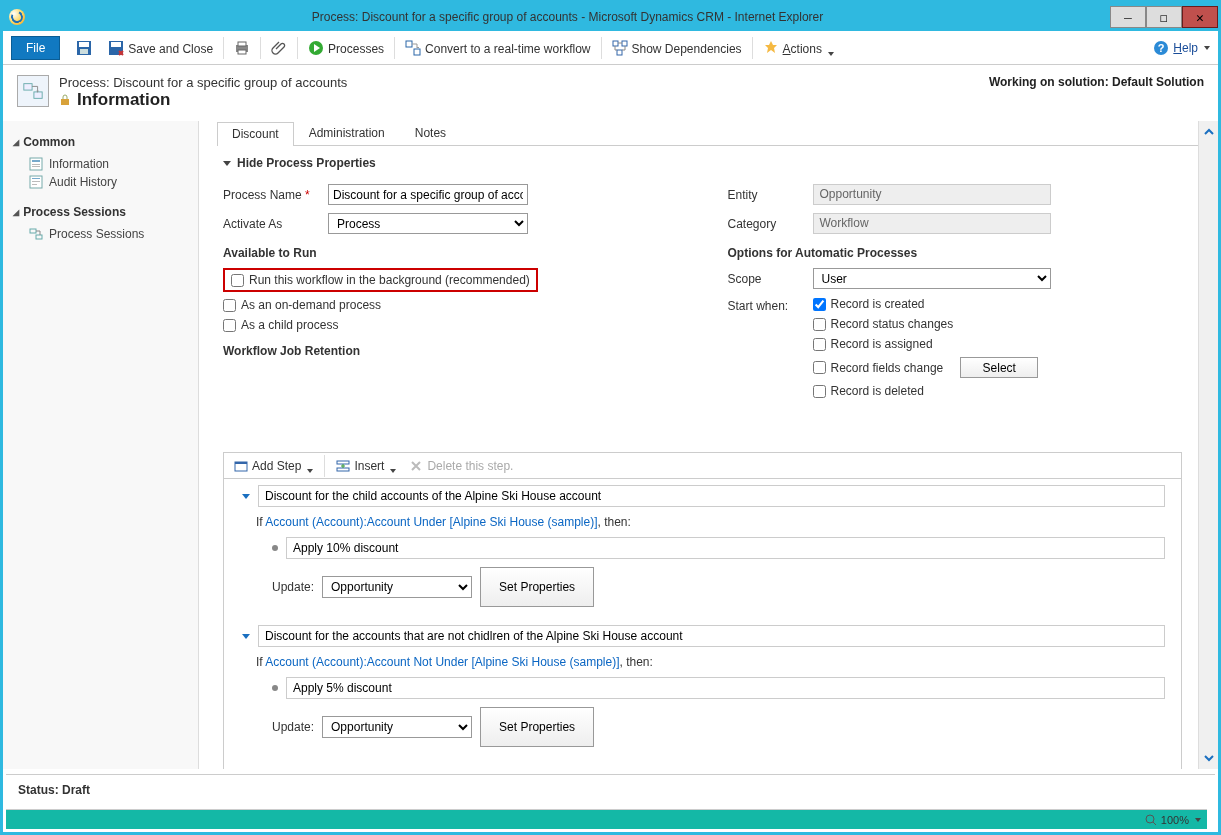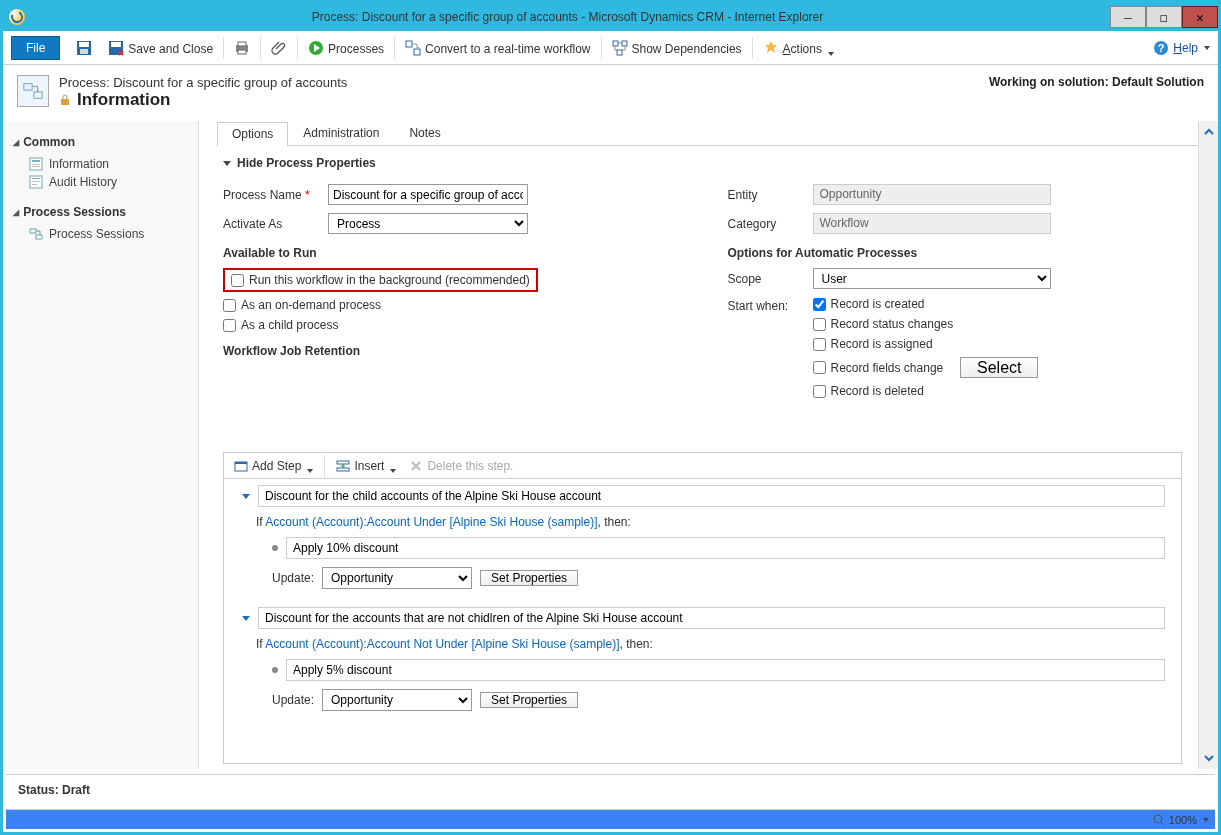--- a/index.html
+++ b/index.html
@@ -54,41 +54,41 @@
 .req { color: #c00; }
 input[type=text], select { border: 1px solid #999; height: 21px; font-size: 12px; padding: 0 4px; background: #fff; font-family: inherit; }
 .inp-200 { width: 200px; }
 .readonly-field { width: 238px; height: 21px; border: 1px solid #ccc; background: #eee; padding: 2px 6px; color: #666; font-size: 12px; }
 .sel-238 { width: 238px; }
 .section-head { font-size: 12px; font-weight: bold; margin: 12px 0 8px 0; }
 .chk-row { display: flex; align-items: center; gap: 5px; font-size: 12px; margin-bottom: 6px; padding-left: 0; }
 .chk-row input[type=checkbox] { width: 13px; height: 13px; }
 .highlighted { border: 2px solid #c00; padding: 3px 6px; display: inline-flex; }
 .start-list .chk-row { padding-left: 0; }
-.btn-sel { height: 21px; width: 78px; font-size: 16px; border: 1px solid #999; background: linear-gradient(#fff,#eee); margin-left: 12px; }
+.btn-sel { height: 21px; width: 78px; font-size: 12px; border: 1px solid #999; background: linear-gradient(#fff,#eee); margin-left: 12px; }
 .steps-area { margin: 30px 16px 16px 16px; border: 1px solid #ccc; }
 .steps-toolbar { height: 26px; border-bottom: 1px solid #ccc; display: flex; align-items: center; padding: 0 6px; gap: 5px; font-size: 12px; }
 .steps-toolbar .disabled { color: #aaa; }
 .step-block { padding: 6px 8px 12px 18px; }
 .step-title { display: flex; align-items: center; gap: 6px; }
 .blue-tri { border-top: 5px solid #1a6fc0; border-left: 4px solid transparent; border-right: 4px solid transparent; margin-right: 2px; }
 .step-title input { flex: 1; height: 22px; border: 1px solid #ccc; padding: 0 6px; font-size: 12px; margin-right: 8px; }
 .if-line { font-size: 12px; margin: 8px 0 8px 14px; }
 .link { color: #0b66c3; cursor: pointer; }
 .bullet { width: 6px; height: 6px; background: #888; border-radius: 50%; display: inline-block; margin-right: 8px; vertical-align: middle; }
 .step-desc { margin-left: 30px; display: flex; align-items: center; gap: 0; }
 .step-desc input { flex: 1; height: 22px; border: 1px solid #ccc; padding: 0 6px; font-size: 12px; margin-right: 8px; }
 .update-row { margin: 8px 0 0 30px; font-size: 12px; display: flex; align-items: center; gap: 8px; }
 .update-row select { width: 150px; height: 22px; }
-.set-prop { height: 16px; padding: 0 10px; border: 1px solid #999; background: linear-gradient(#fff,#eee); font-size: 12px; }
+.set-prop { height: 40px; padding: 0 18px; border: 1px solid #999; background: linear-gradient(#fff,#eee); font-size: 12px; }
 .right-scroll { width: 20px; background: #f0f0f0; border-left: 1px solid #ddd; display: flex; flex-direction: column; justify-content: space-between; align-items: center; padding: 4px 0; }
 .right-scroll svg { width: 14px; height: 14px; }
 
 .status-bar { position: absolute; bottom: 22px; left: 3px; right: 3px; height: 36px; border-top: 1px solid #ccc; padding: 8px 12px; font-size: 12px; font-weight: bold; background: #fff; }
-.bottom-bar { position: absolute; bottom: 3px; left: 3px; right: 3px; height: 20px; border-top: 1px solid #ccc; display: flex; align-items: center; justify-content: space-between; padding: 0 6px; font-size: 11px; background: #3b82f6; }
+.bottom-bar { position: absolute; bottom: 3px; left: 3px; right: 11px; height: 20px; border-top: 1px solid #ccc; display: flex; align-items: center; justify-content: space-between; padding: 0 6px; font-size: 11px; background: #14b8a6; }
 .zoom { display: flex; align-items: center; gap: 4px; }
 
 svg { display: inline-block; vertical-align: middle; }
 </style>
 </head>
 <body>
 
 <div class="titlebar">
   <div class="titlebar-left">
     <span class="ie-icon"></span>
@@ -238,21 +238,21 @@
           <rect x="7" y="8" width="6" height="4" fill="none" stroke="#6aa"></rect>
           <path d="M7 4 h4 v4" fill="none" stroke="#888"></path>
         </svg>
       <span>Process Sessions</span>
     </div>
   </div>
 
   <div class="main">
     <div class="content">
       <div class="tabs">
-        <div class="tab active">Options</div>
+        <div class="tab active">Discount</div>
         <div class="tab">Administration</div>
         <div class="tab">Notes</div>
       </div>
 
       <div class="form-area">
         <div class="hide-row">
           <span class="tri"></span>
           <span>Hide Process Properties</span>
         </div>
 

